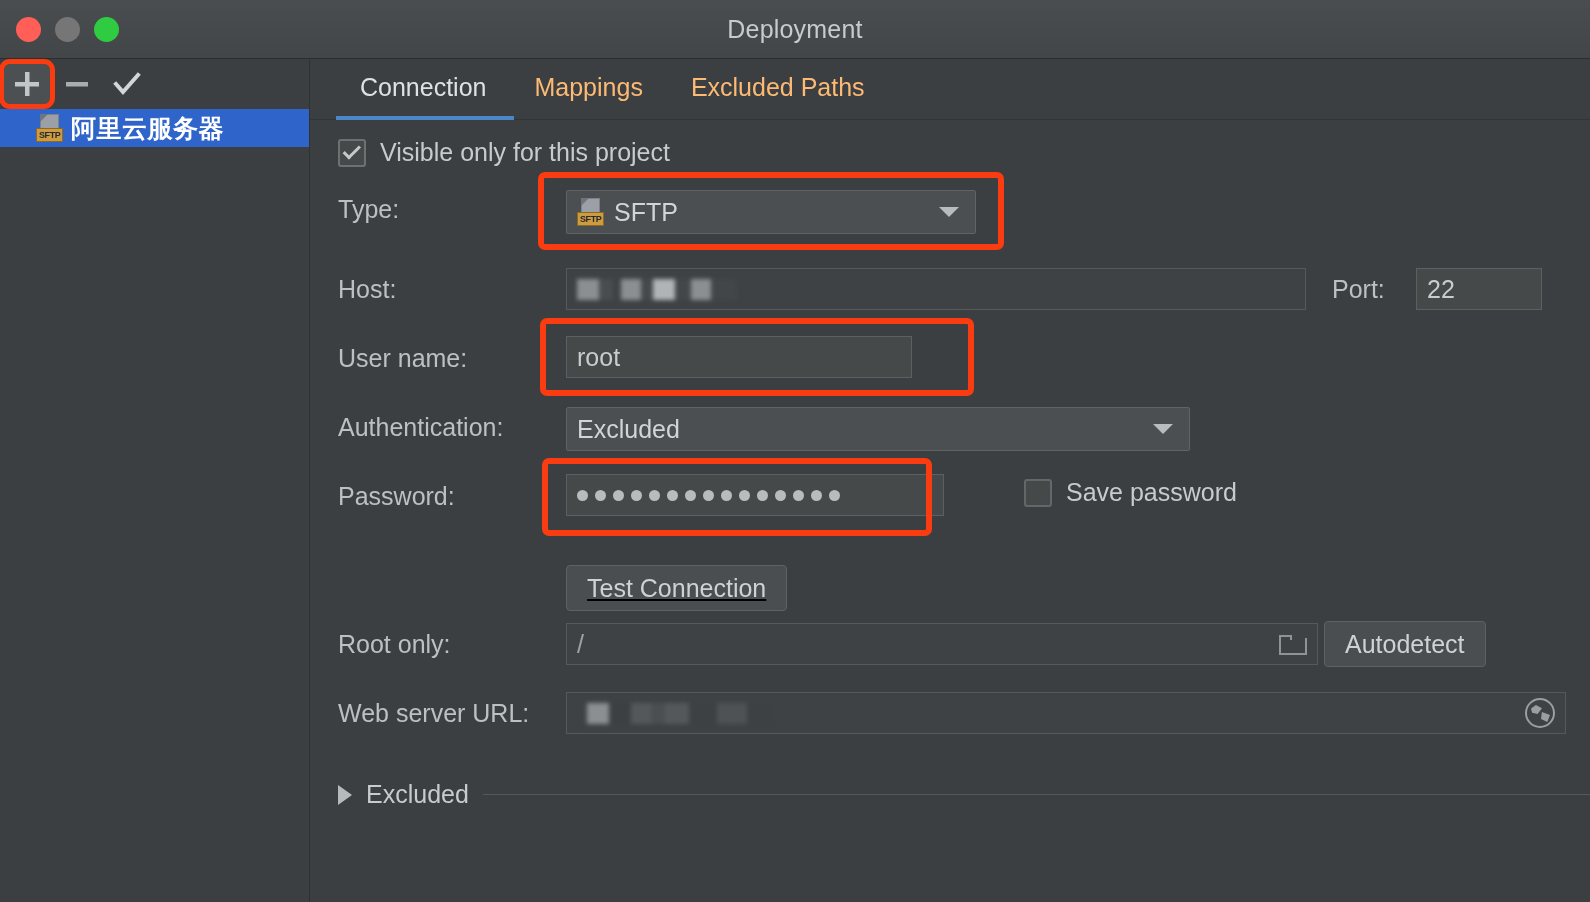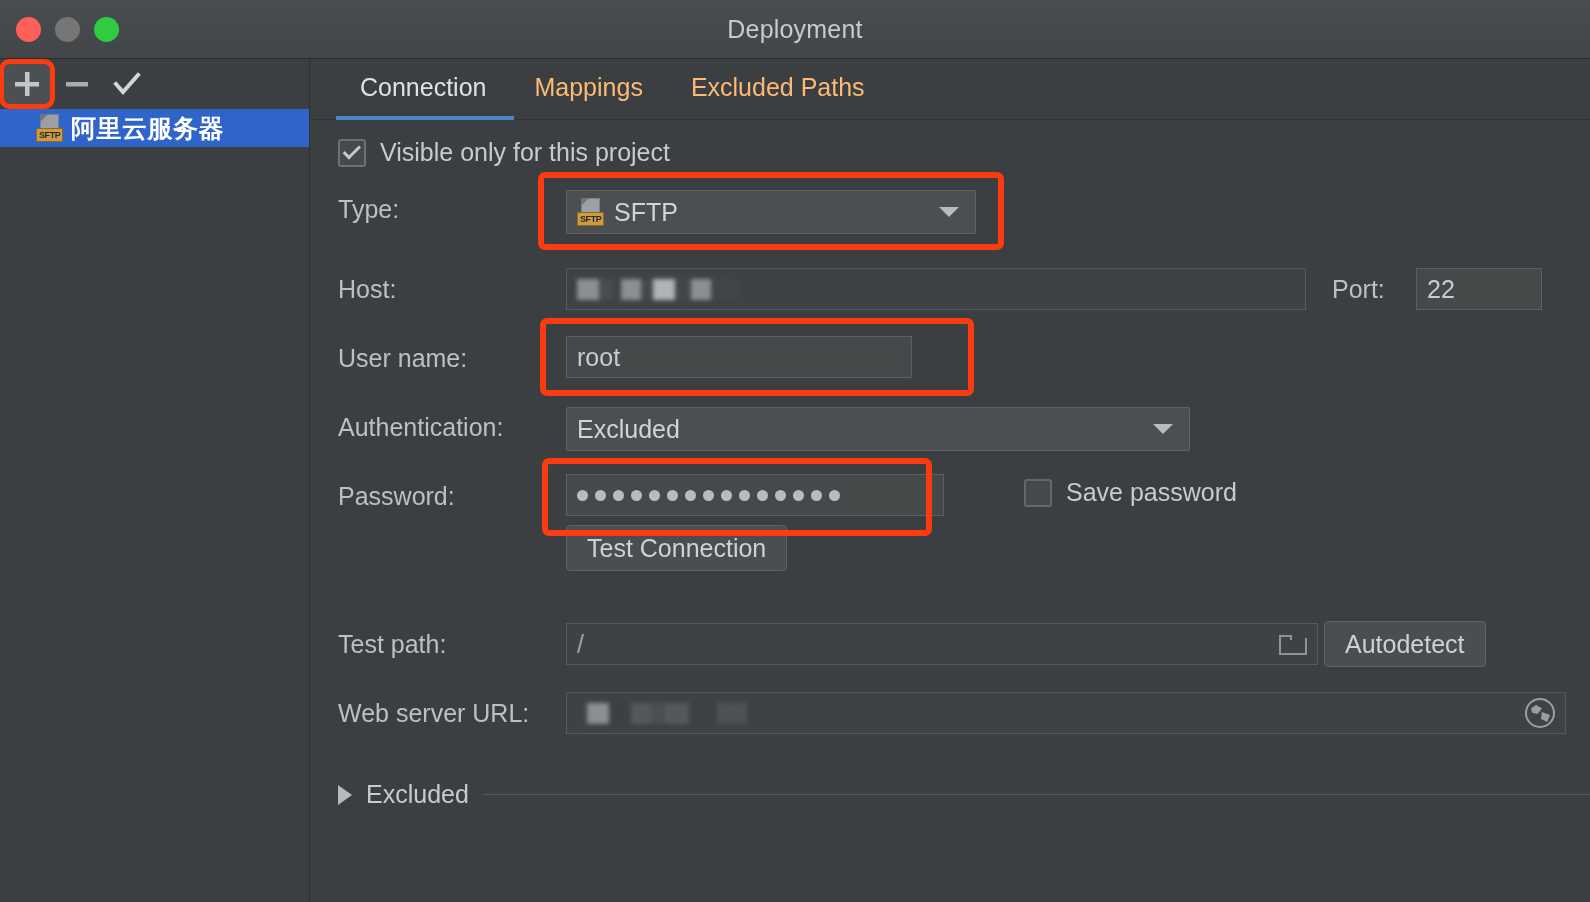--- a/index.html
+++ b/index.html
@@ -388,26 +388,26 @@
                 <span class="dot"></span>
               </span>
           </div>
         </div>
 
         <div class="row checkbox-row" style="left:672px; top:358px;margin-left:42px;">
           <span class="cbox unchecked"></span>
           <span class="cb-label">Save password</span>
         </div>
 
-        <div class="row" style="left:256px; top:405px;">
+        <div class="row" style="left:256px; top:445px;text-decoration:underline;">
           <div class="btn">Test Connection</div>
         </div>
 
         <div class="row" style="left:28px; top:510px;">
-          <span class="lbl">Test path:</span>
+          <span class="lbl">Root only:</span>
         </div>
         <div class="row" style="left:256px; top:503px;">
           <div class="field disabled" style="width:752px; justify-content:space-between;">
             <span>/</span>
             <span class="folder-icon">
               <span class="ftab"></span>
                 <span class="fbody"></span>
             </span>
           </div>
         </div>

